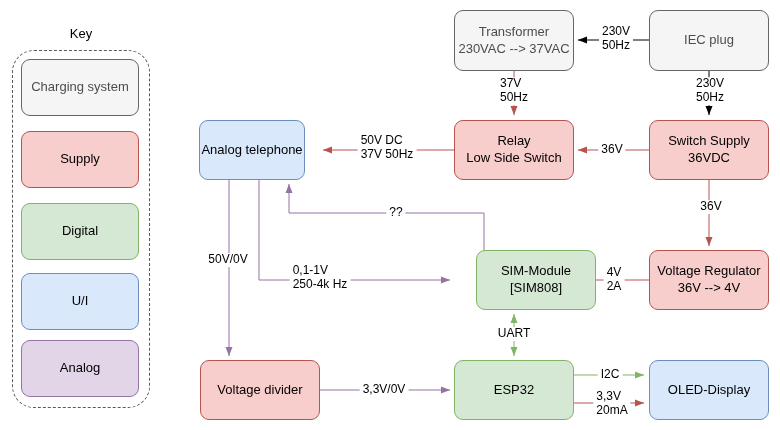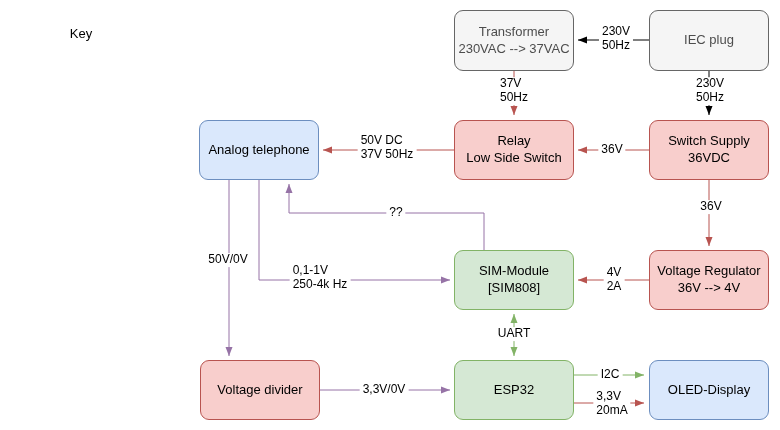--- a/index.html
+++ b/index.html
@@ -65,40 +65,57 @@
     <path d="M484,250 L484,213 L289,213 L289,184" stroke="#9673a6" fill="none" marker-end="url(#arrPurple)"></path>
     <path d="M229,180 L229,356" stroke="#9673a6" fill="none" marker-end="url(#arrPurple)"></path>
     <path d="M259,180 L259,280 L450,280" stroke="#9673a6" fill="none" marker-end="url(#arrPurple)"></path>
     <path d="M514,314 L514,356" stroke="#82b366" fill="none" marker-start="url(#arrGreen)" marker-end="url(#arrGreen)"></path>
     <path d="M320,390 L450,390" stroke="#9673a6" fill="none" marker-end="url(#arrPurple)"></path>
     <path d="M574,375 L644,375" stroke="#82b366" fill="none" marker-end="url(#arrGreen)"></path>
     <path d="M574,403 L644,403" stroke="#b85450" fill="none" marker-end="url(#arrRed)"></path>
   </svg>
 
   <div class="key-title">Key</div>
+  <div class="key-wrap">
+    <div class="node gray key-item" style="top:8px;">
+      <span>Charging system</span>
+    </div>
+    <div class="node red key-item" style="top:80px;">
+      <span>Supply</span>
+    </div>
+    <div class="node green key-item" style="top:152px;">
+      <span>Digital</span>
+    </div>
+    <div class="node blue key-item" style="top:222px;">
+      <span>U/I</span>
+    </div>
+    <div class="node purple key-item" style="top:289px;">
+      <span>Analog</span>
+    </div>
+  </div>
 
   <div class="node gray" style="left:454px; top:10px; width:120px; height:61px;">
     <span>Transformer</span>
     <span>230VAC --&gt; 37VAC</span>
   </div>
   <div class="node gray" style="left:649px; top:10px; width:120px; height:61px;">
     <span>IEC plug</span>
   </div>
   <div class="node red" style="left:454px; top:120px; width:120px; height:60px;">
     <span>Relay</span>
     <span>Low Side Switch</span>
   </div>
   <div class="node red" style="left:649px; top:120px; width:120px; height:60px;">
     <span>Switch Supply</span>
     <span>36VDC</span>
   </div>
-  <div class="node blue" style="left:199px; top:120px; width:120px; height:60px;">
+  <div class="node blue" style="left:199px; top:120px; width:106px; height:60px;">
     <span>Analog telephone</span>
   </div>
-  <div class="node green" style="left:454px; top:250px; width:120px; height:60px;text-align:center;">
+  <div class="node green" style="left:476px; top:250px; width:120px; height:60px;text-align:center;">
     <span>SIM-Module</span>
     <span>[SIM808]</span>
   </div>
   <div class="node red" style="left:649px; top:250px; width:120px; height:60px;">
     <span>Voltage Regulator</span>
     <span>36V --&gt; 4V</span>
   </div>
   <div class="node red" style="left:200px; top:360px; width:120px; height:60px;">
     <span>Voltage divider</span>
   </div>

